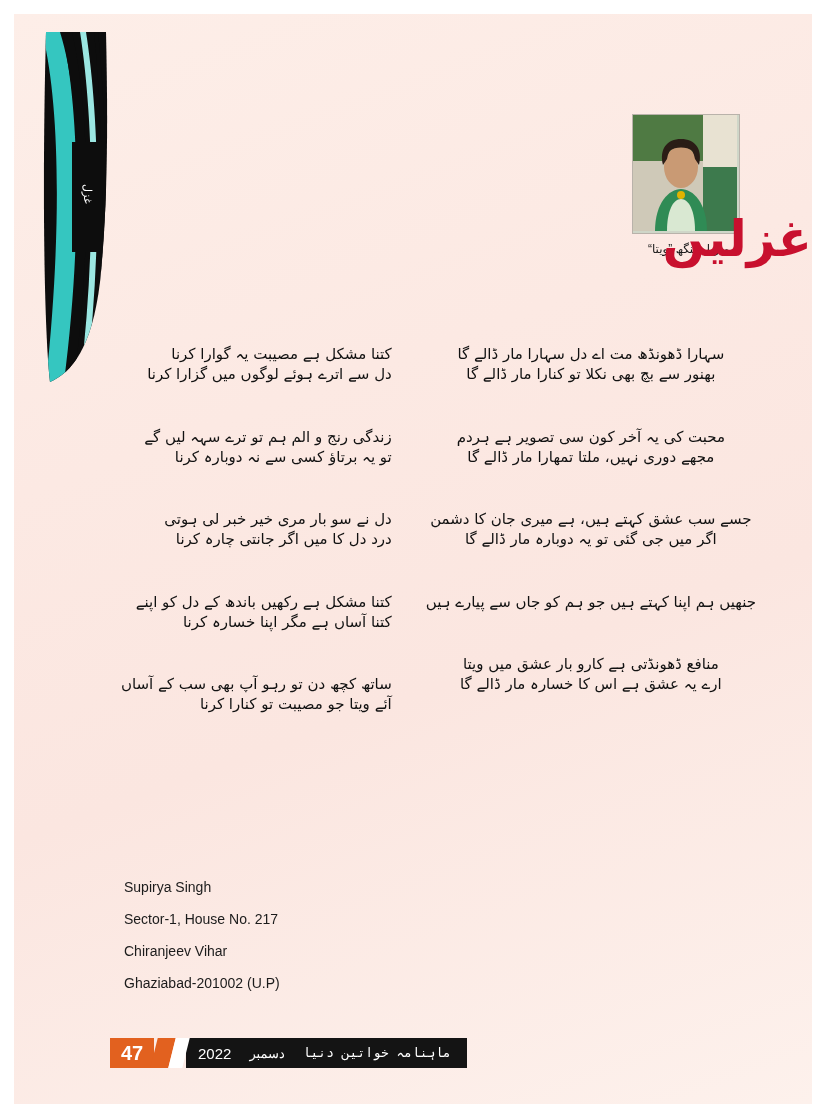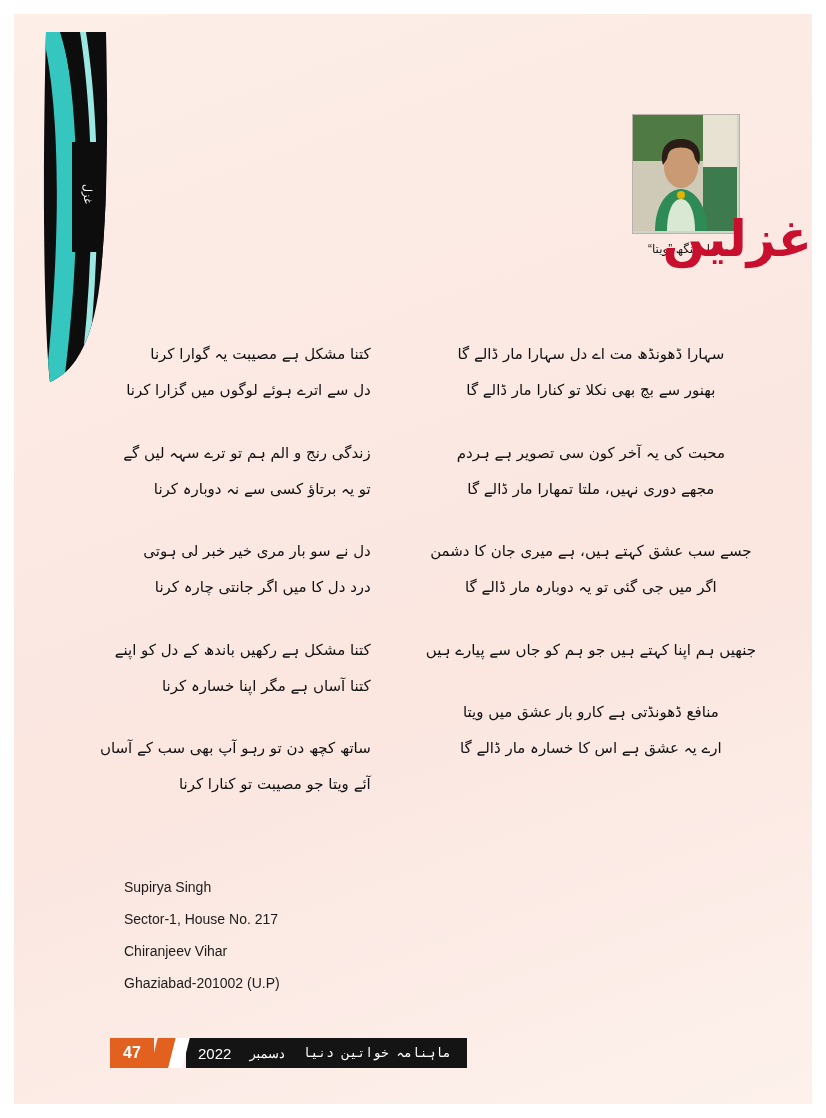--- a/index.html
+++ b/index.html
@@ -68,21 +68,21 @@
     gap:34px;
     direction:rtl;
   }
   .poem-col{
     flex:1 1 0;
     display:flex;
     flex-direction:column;
     gap:42px;
   }
   .couplet{
-    display:flex;flex-direction:column;gap:16px;margin-left:21px;
+    display:flex;flex-direction:column;
   }
   .line{
     direction:rtl;
     text-align:center;
     font-size:15px;
     line-height:1.35;
     color:#111111;
     white-space:nowrap;
     font-family:"DejaVu Sans",sans-serif;
   }
@@ -96,21 +96,21 @@
   
   .footer{
     position:absolute;left:96px;bottom:36px;
     height:30px;
     display:flex;align-items:stretch;
   }
   .footer-page{
     background:#e2611f;
     color:#ffffff;
     font-weight:bold;
-    font-size:16px;
+    font-size:20px;
     display:flex;align-items:center;justify-content:center;
     width:44px;
     clip-path:polygon(0 0,100% 0,100% 100%,0 100%);
   }
   .footer-skew{
     width:14px;background:#ffffff;
     transform:skewX(-14deg);
   }
   .footer-black{
     background:#141414;

